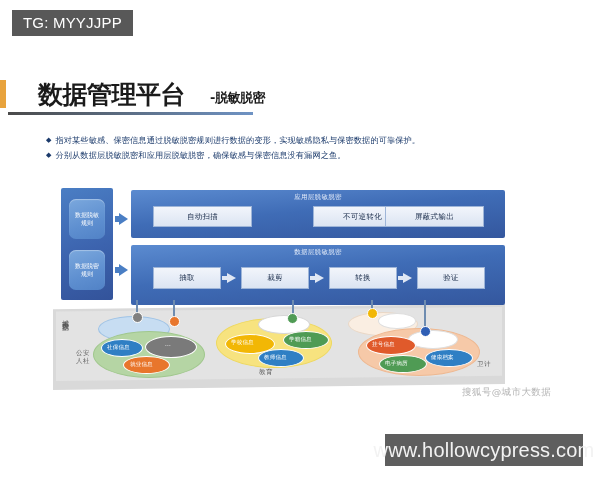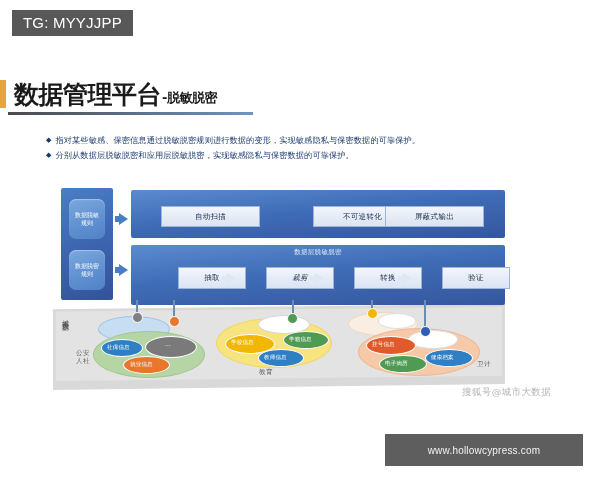--- a/index.html
+++ b/index.html
@@ -30,20 +30,21 @@
   }
 
   
   .title-row {
     position: absolute;
     left: 0px;
     top: 78px;
     display: flex;
     align-items: flex-end;
     height: 30px;
+    gap: 24px;
   }
   .title-bar {
     width: 6px;
     height: 28px;
     background: #e8a33d;
     margin-right: 8px;
   }
   .title-main {
     font-family: "DejaVu Sans", "Liberation Sans", sans-serif;
     font-size: 25px;
@@ -197,27 +198,27 @@
     border: 1px solid #9eb5d8;
     color: #20324f;
     font-family: "DejaVu Sans", "Liberation Sans", sans-serif;
     font-size: 7.5px;
     display: flex;
     align-items: center;
     justify-content: center;
     letter-spacing: 0.3px;
   }
   .panel-top .node { top: 16px; height: 19px; width: 97px; }
-  .panel-top .n1 { left: 22px; margin-left: 8px; }
+  .panel-top .n1 { left: 22px; }
   .panel-top .n2 { left: 138px; margin-left: 44px; }
   .panel-top .n3 { left: 254px; }
 
-  .panel-bottom .node { top: 22px; height: 20px; width: 66px; margin-left: 25px; }
+  .panel-bottom .node { top: 22px; height: 20px; width: 66px; }
   .panel-bottom .n1 { left: 22px; }
-  .panel-bottom .n2 { left: 110px; font-style: italic; }
+  .panel-bottom .n2 { left: 110px; }
   .panel-bottom .n3 { left: 198px; }
   .panel-bottom .n4 { left: 286px; }
 
   .flow-arrow {
     position: absolute;
     top: 28px;
     width: 0; height: 0;
     border-top: 5px solid transparent;
     border-bottom: 5px solid transparent;
     border-left: 9px solid #dfe7f4;
@@ -286,21 +287,21 @@
     letter-spacing: 0.4px;
   }
   .url-banner {
     position: absolute;
     left: 385px;
     top: 434px;
     width: 198px;
     height: 32px;
     background: #5e5e5e;
     color: #f2f2f2;
-    font-size: 10px;
+    font-size: 20px;
     display: flex;
     align-items: center;
     justify-content: center;
     letter-spacing: 0.2px;
   }
 </style>
 </head>
 <body>
 
 <div class="tg-banner">TG: MYYJJPP</div>
@@ -312,21 +313,21 @@
 </div>
 <div class="title-underline"></div>
 
 <div class="bullets">
   <div class="bullet">
     <span class="dia">◆</span>
     <span>指对某些敏感、保密信息通过脱敏脱密规则进行数据的变形，实现敏感隐私与保密数据的可靠保护。</span>
   </div>
   <div class="bullet">
     <span class="dia">◆</span>
-    <span>分别从数据层脱敏脱密和应用层脱敏脱密，实现敏感隐私与保密数据的可靠保护。</span>
+    <span>分别从数据层脱敏脱密和应用层脱敏脱密，确保敏感与保密信息没有漏网之鱼。</span>
   </div>
 </div>
 
 <div class="diagram">
 
   <div class="platform"></div>
   <div class="platform-inner"></div>
 
   <div class="rules-col">
     <div class="rule-box r1">
@@ -335,20 +336,21 @@
     <div class="rule-box r2">
       <span>数据脱密规则</span>
     </div>
   </div>
   <div class="col-arrow-tail t1"></div>
   <div class="col-arrow a1"></div>
   <div class="col-arrow-tail t2"></div>
   <div class="col-arrow a2"></div>
 
   <div class="blue-panel panel-top">
+    <div class="panel-title">应用层脱敏脱密</div>
     <div class="node n1">自动扫描</div>
     <div class="node n2">不可逆转化</div>
     <div class="node n3">屏蔽式输出</div>
   </div>
 
   <div class="blue-panel panel-bottom">
     <div class="panel-title">数据层脱敏脱密</div>
     <div class="node n1">抽取</div>
     <div class="flow-tail f1"></div>
     <div class="flow-arrow f1"></div>

